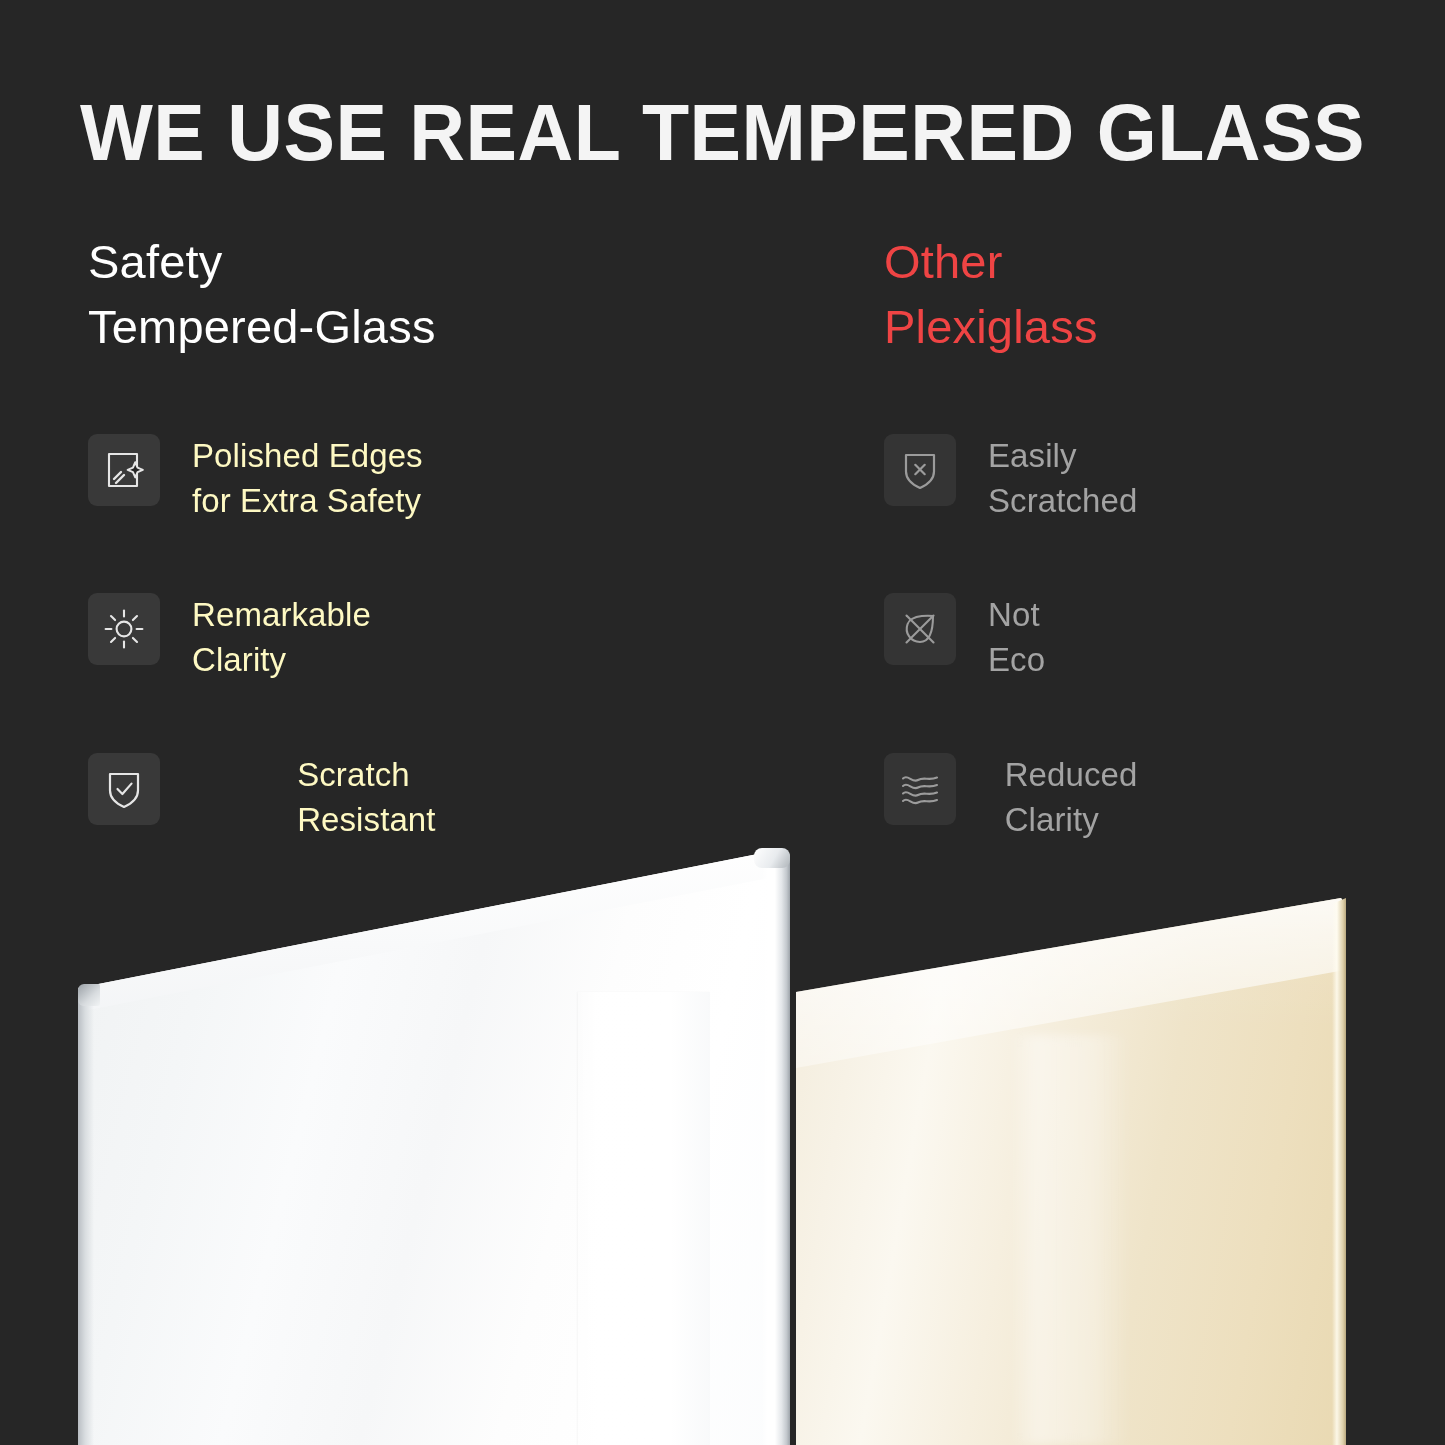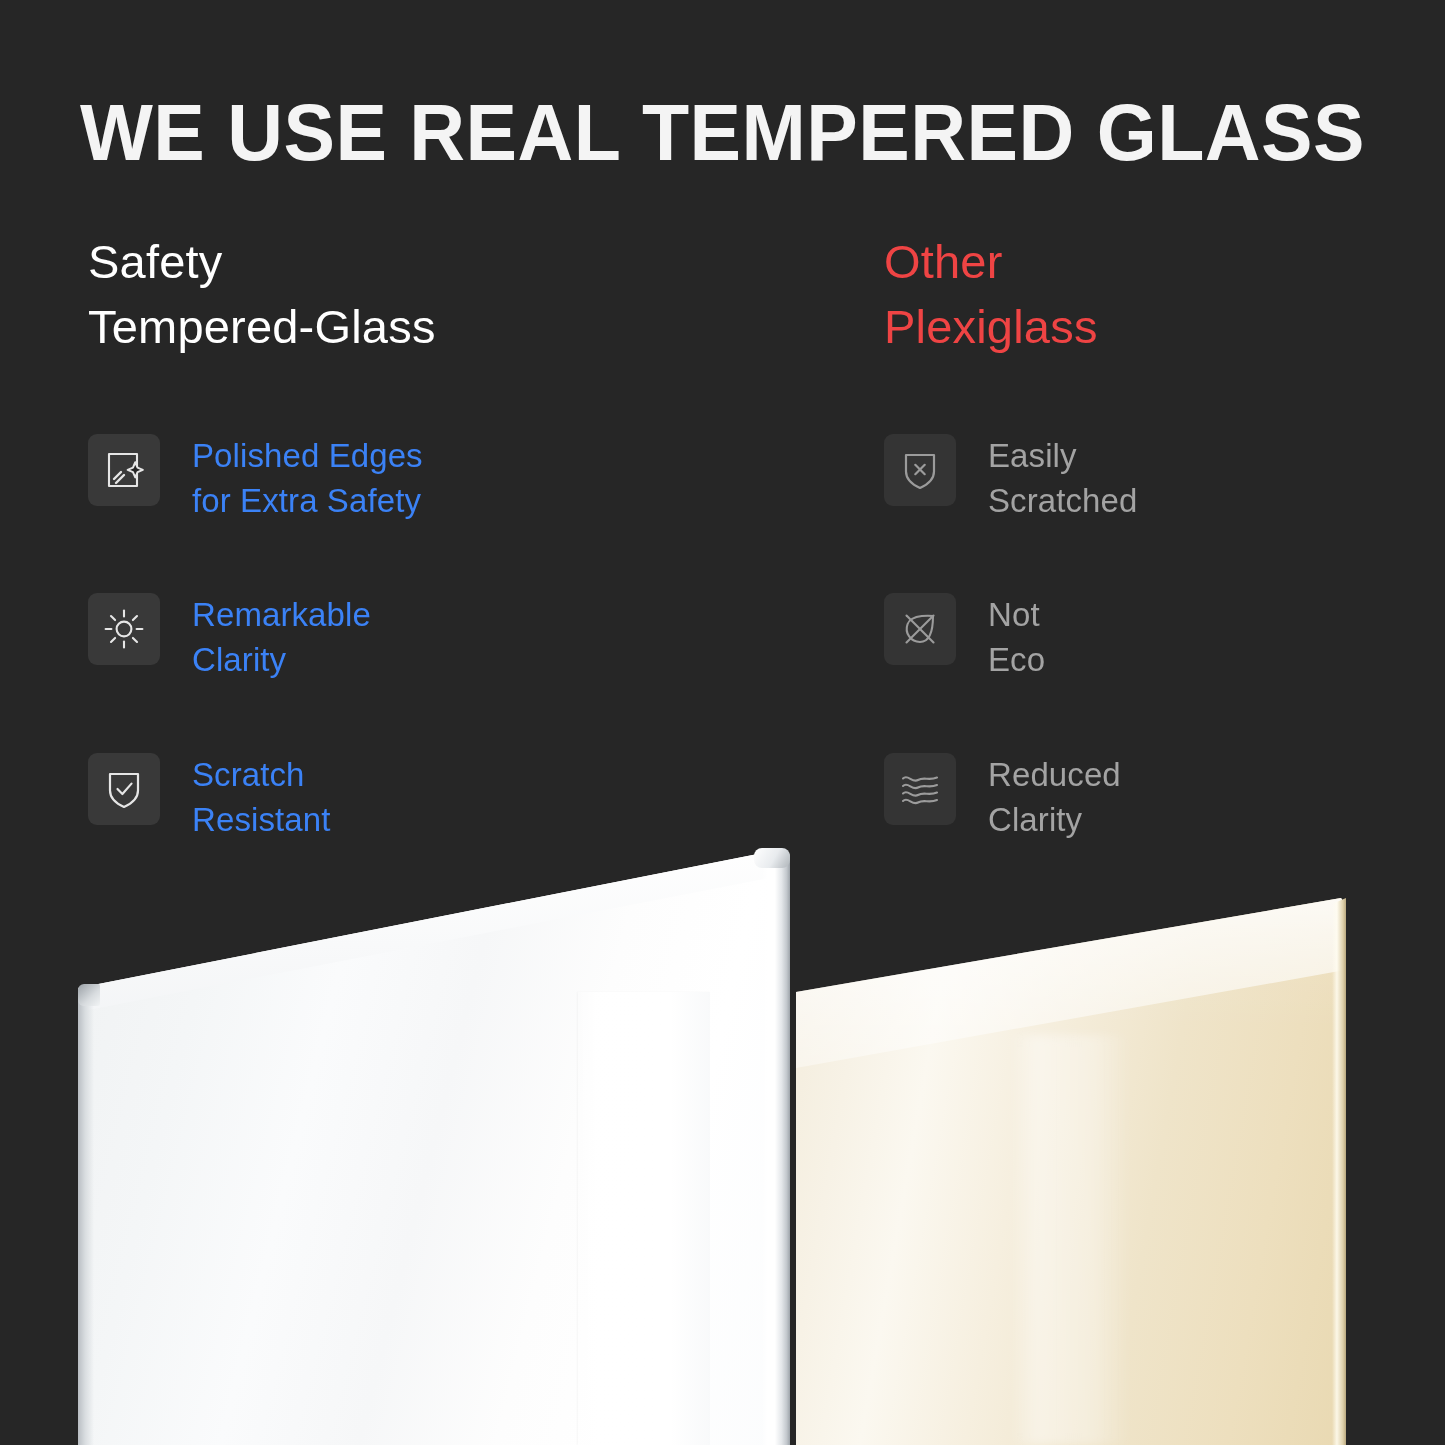--- a/index.html
+++ b/index.html
@@ -53,21 +53,21 @@
   #col-right .col-title { color: #ef4444; }
 
   .feature-list {
     margin-top: 72px;
   }
   .feature-row {
     display: flex;
     align-items: flex-start;
     margin-bottom: 68px;
   }
-  .feature-row:last-child { margin-bottom: 0; }
+  .feature-row:last-child { margin-bottom: 0; justify-content: space-between; }
 
   .icon-tile {
     flex: 0 0 auto;
     width: 72px;
     height: 72px;
     border-radius: 9px;
     background: #393939;
     display: flex;
     align-items: center;
     justify-content: center;
@@ -79,21 +79,21 @@
 
   .feature-text {
     margin-left: 32px;
     font-size: 33px;
     font-weight: 300;
     line-height: 1.36;
     letter-spacing: 0.1px;
     white-space: pre-line;
     padding-top: 2px;
   }
-  #col-left  .feature-text { color: #3b82f6; }
+  #col-left  .feature-text { color: #fef9c3; }
   #col-right .feature-text { color: #a3a3a3; }
 
   
   #artwork {
     position: absolute;
     left: 0;
     top: 840px;
     width: 1445px;
     height: 605px;
     overflow: hidden;

